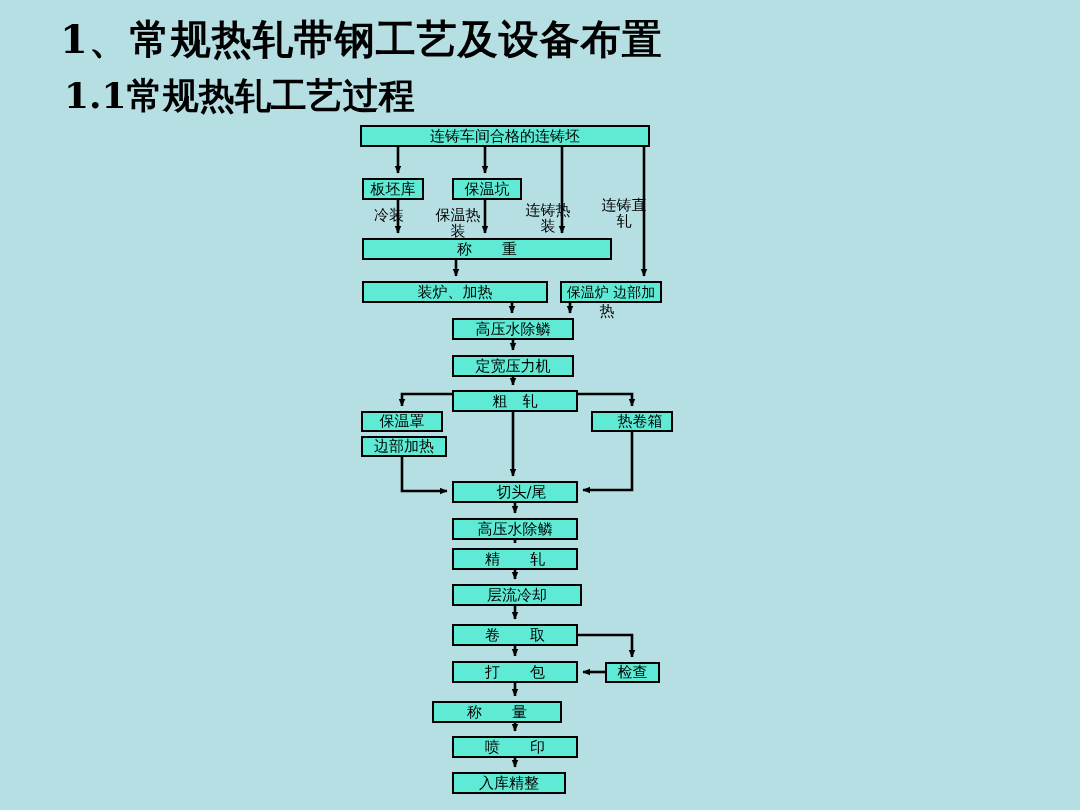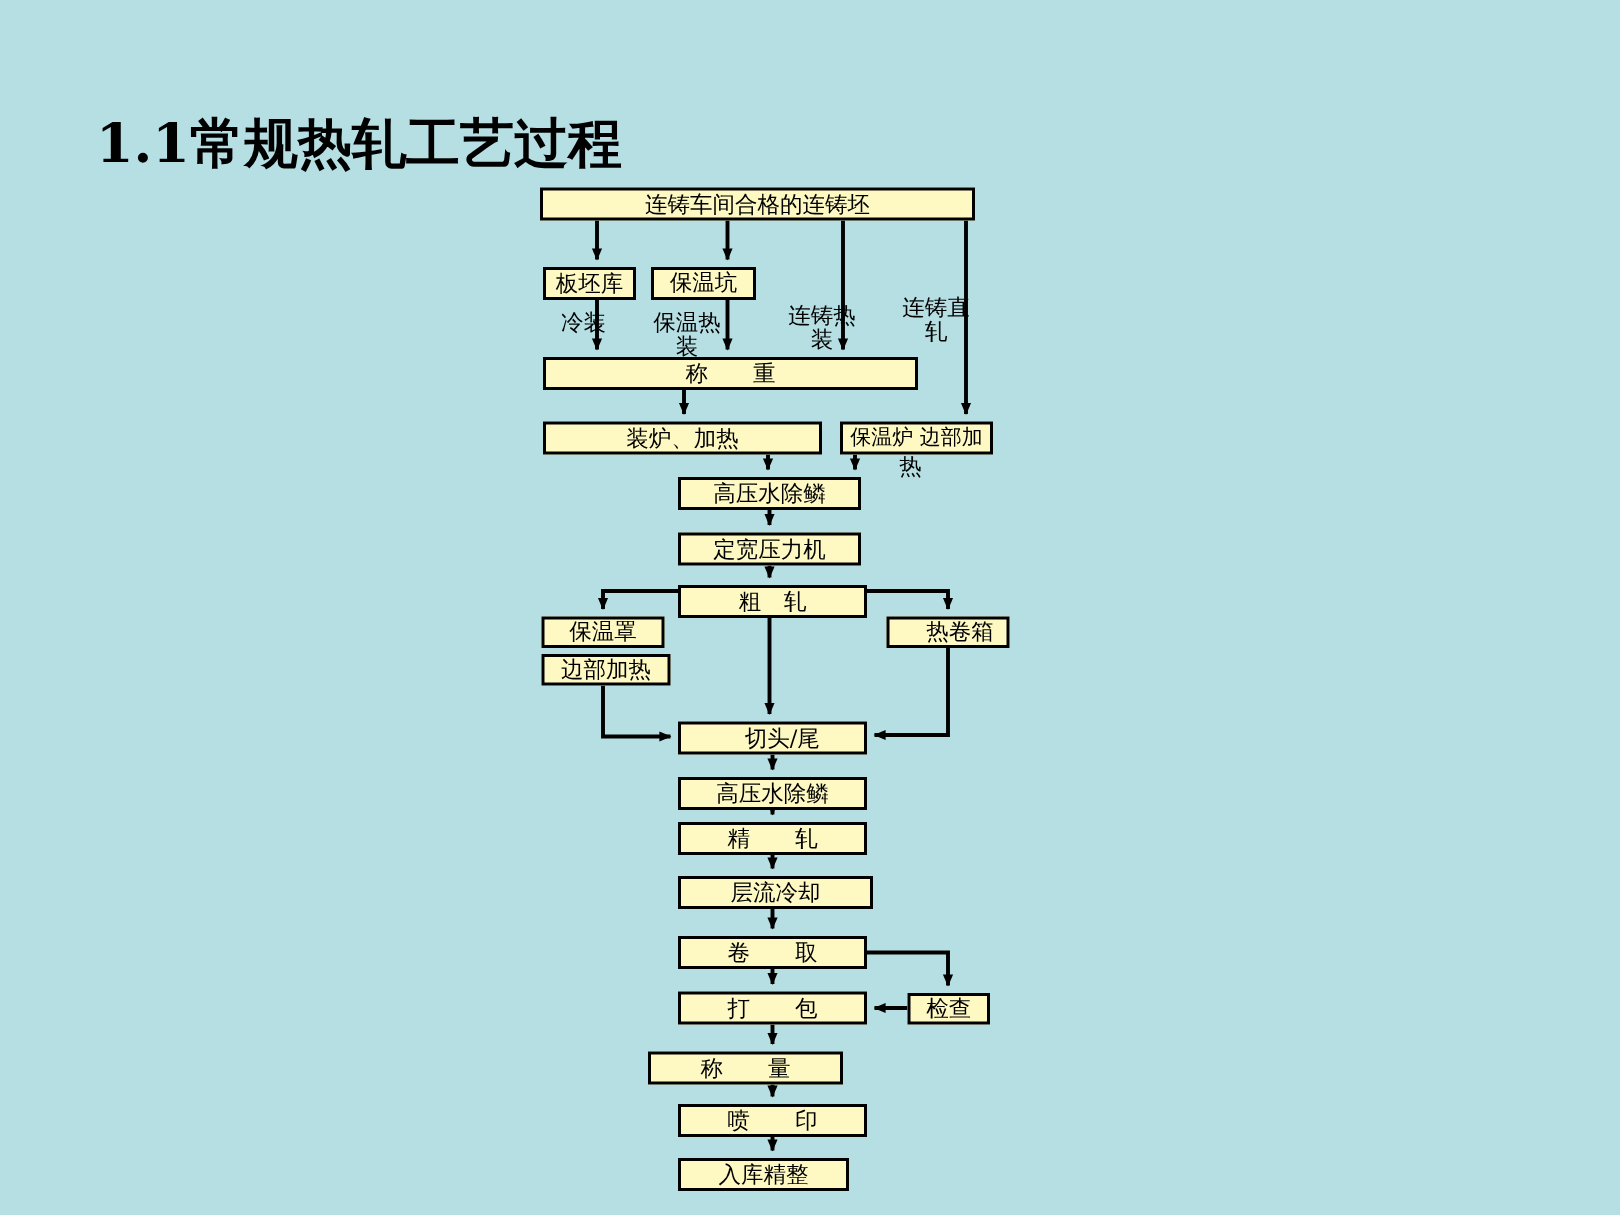--- a/index.html
+++ b/index.html
@@ -25,21 +25,21 @@
     position:absolute;left:64px;top:72px;
     font-family:"DejaVu Serif","Liberation Serif",serif;
     font-weight:bold;
     font-size:36px;
     color:#000;
     white-space:nowrap;
   }
 
   .node{
     position:absolute;
-    background:#fef9c3;
+    background:#5eead4;
     border:2px solid #000;
     box-sizing:border-box;
     display:flex;
     align-items:center;
     justify-content:center;
     font-family:"DejaVu Serif","Liberation Serif",serif;
     font-size:15px;
     color:#000;
     line-height:1;
     white-space:nowrap;
@@ -54,20 +54,21 @@
     text-align:center;
     white-space:pre-line;
   }
   svg.edges{position:absolute;left:0;top:0;width:1080px;height:810px;pointer-events:none;}
 </style>
 </head>
 <body style="background: rgb(182, 223, 227);">
 
 <div id="stage">
 
+  <div class="title1">1、常规热轧带钢工艺及设备布置</div>
   <div class="title2">1.1常规热轧工艺过程</div>
 
   <svg class="edges" viewBox="0 0 1080 810">
     <defs>
       <marker id="ah" markerWidth="9" markerHeight="9" refX="7.4" refY="4" orient="auto" markerUnits="userSpaceOnUse">
         <path d="M0,0.6 L8,4 L0,7.4 z" fill="#000"></path>
       </marker>
     </defs>
     <g stroke="#000" stroke-width="2.6" fill="none" marker-end="url(#ah)">
 
@@ -120,21 +121,21 @@
       <path d="M515,683 L515,696"></path>
 
       <path d="M515,723 L515,731"></path>
 
       <path d="M515,758 L515,767"></path>
     </g>
   </svg>
 
   <div class="node" style="left:360px;top:125px;width:290px;height:22px;">连铸车间合格的连铸坯</div>
   <div class="node" style="left:362px;top:178px;width:62px;height:22px;">板坯库</div>
-  <div class="node" style="left:434px;top:178px;width:70px;height:22px;font-family:Liberation Serif, serif;">保温坑</div>
+  <div class="node" style="left:452px;top:178px;width:70px;height:22px;">保温坑</div>
   <div class="node" style="left:362px;top:281px;width:186px;height:22px;">装炉、加热</div>
   <div class="node" style="left:362px;top:238px;width:250px;height:22px;">称　　重</div>
   <div class="node" style="left:560px;top:281px;width:102px;height:22px;font-size:14px;">保温炉 边部加</div>
   <div class="node" style="left:452px;top:318px;width:122px;height:22px;">高压水除鳞</div>
   <div class="node" style="left:452px;top:355px;width:122px;height:22px;">定宽压力机</div>
   <div class="node" style="left:452px;top:390px;width:126px;height:22px;">粗　轧</div>
   <div class="node" style="left:361px;top:411px;width:82px;height:21px;">保温罩</div>
   <div class="node" style="left:361px;top:436px;width:86px;height:21px;">边部加热</div>
   <div class="node" style="left:591px;top:411px;width:82px;height:21px;padding-left:16px;">热卷箱</div>
   <div class="node" style="left:452px;top:481px;width:126px;height:22px;padding-left:13px;">切头/尾</div>

